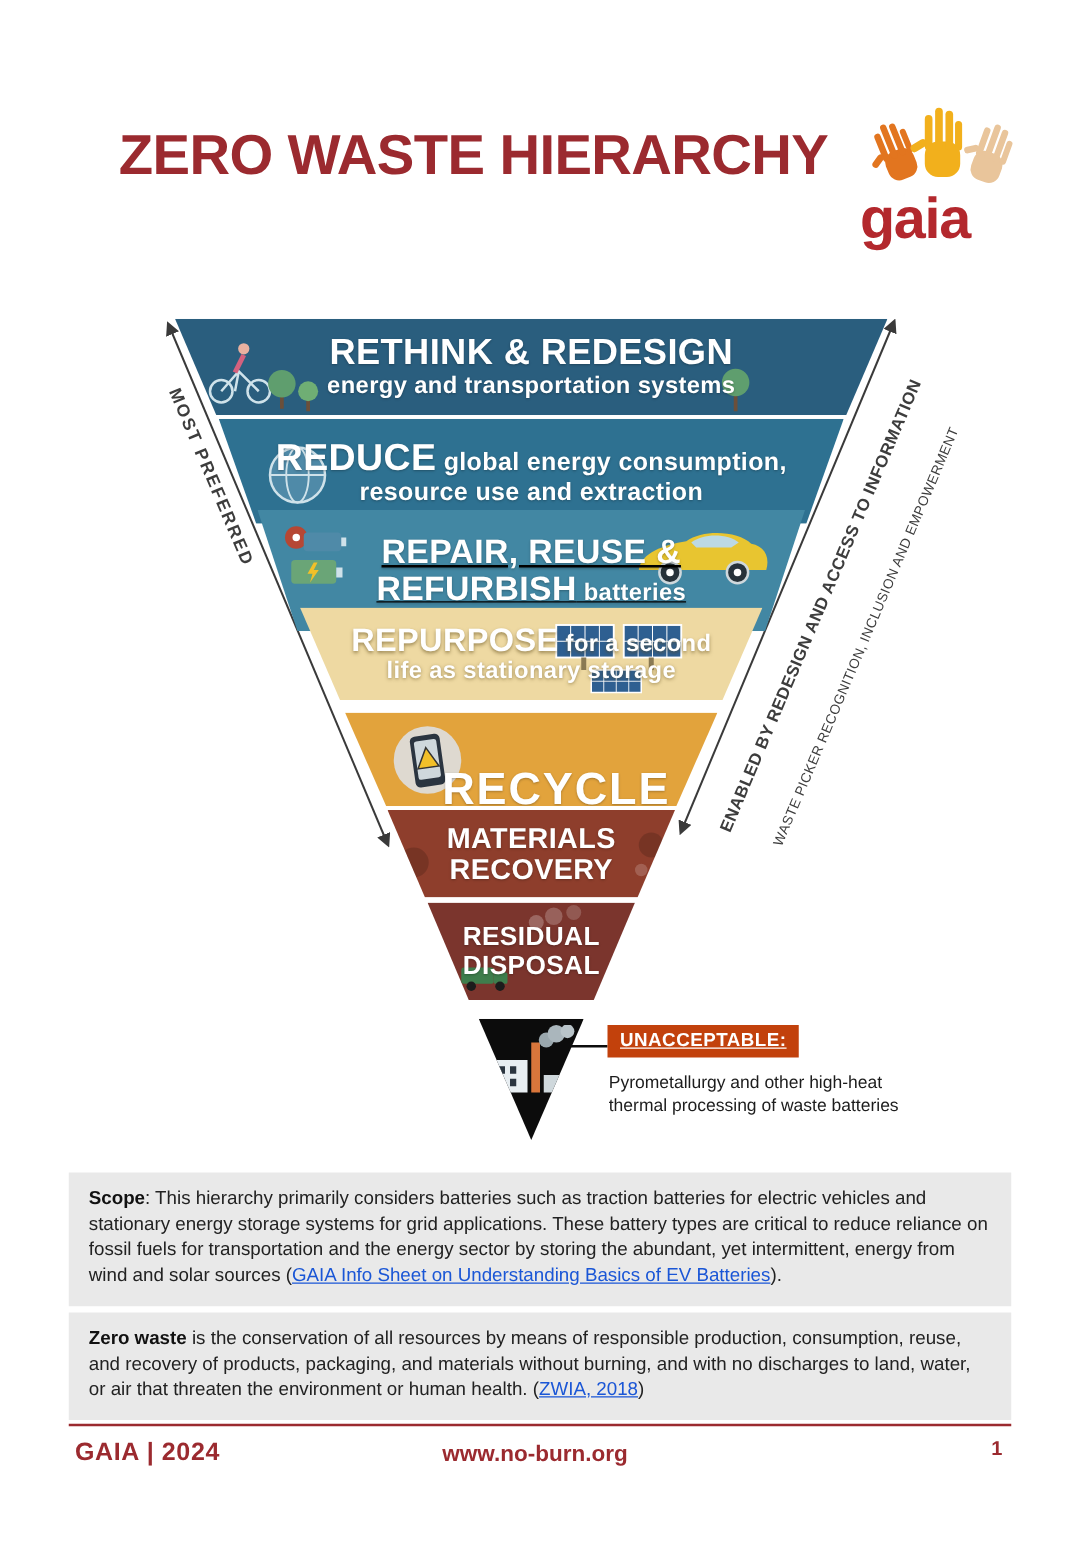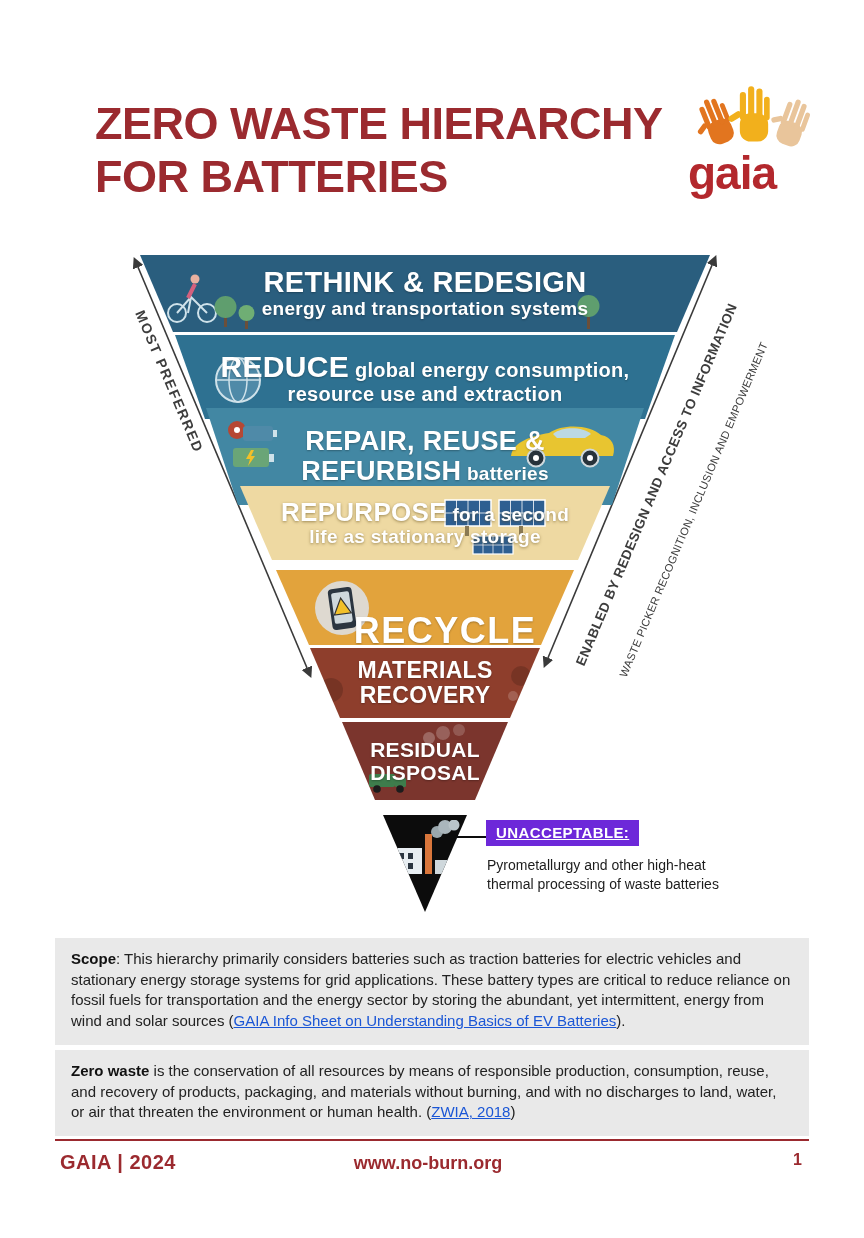--- a/index.html
+++ b/index.html
@@ -12,21 +12,21 @@
 
   
   .funnel{position:absolute;left:125px;top:250px;width:600px;height:700px;}
   .band{position:absolute;left:0;width:600px;display:flex;flex-direction:column;justify-content:center;align-items:center;}
   .band .band-text{position:relative;z-index:2;text-align:center;color:#fff;text-shadow:0 1px 2px rgba(0,0,0,.28);}
   .band .line{display:block;line-height:1.1;letter-spacing:.3px;font-weight:800;}
   .deco{position:absolute;z-index:1;}
 
   .b1{top:5px;height:77px;clip-path:polygon(15px 0,585px 0,552px 100%,48px 100%);}
   .b2{top:85px;height:84px;clip-path:polygon(50px 0,550px 0,520px 100%,80px 100%);}
-  .b3{top:158px;height:97px;clip-path:polygon(81px 0,519px 0,487px 100%,113px 100%);}
+  .b3{top:158px;height:97px;clip-path:polygon(81px 0,519px 0,487px 100%,113px 100%);text-decoration:underline;}
   .b4{top:236px;height:74px;clip-path:polygon(115px 0,485px 0,453px 100%,147px 100%);}
   .b5{top:320px;height:75px;clip-path:polygon(151px 0,449px 0,416px 100%,184px 100%);}
   .b6{top:398px;height:70px;clip-path:polygon(185px 0,415px 0,385px 100%,215px 100%);}
   .b7{top:472px;height:78px;clip-path:polygon(217px 0,383px 0,350px 100%,250px 100%);}
 
   .b1 .big{font-size:29px;} .b1 .sub{font-size:19px;font-weight:700;}
   .b2 .big{font-size:30px;} .b2 .rest,.b2 .sub{font-size:20px;font-weight:700;}
   .b3 .big{font-size:27px;} .b3 .rest{font-size:19px;font-weight:700;}
   .b4 .big{font-size:26px;} .b4 .rest,.b4 .sub{font-size:19px;font-weight:700;}
   .b4 .band-text{text-shadow:0 1px 3px rgba(90,70,20,.55);}
@@ -40,21 +40,21 @@
   
   .axis{position:absolute;color:#3d3d3d;white-space:nowrap;}
   .axis-left{left:22px;top:58px;transform:rotate(67deg);transform-origin:left top;font-size:14px;font-weight:600;letter-spacing:1.6px;}
   .axis-right-inner{left:448px;top:412px;transform:rotate(-67deg);transform-origin:left top;font-size:13.5px;font-weight:600;letter-spacing:.4px;}
   .axis-right-outer{left:492px;top:424px;transform:rotate(-67deg);transform-origin:left top;font-size:11px;font-weight:500;letter-spacing:.3px;}
 
   .axes-svg{position:absolute;left:-30px;top:-5px;width:660px;height:700px;pointer-events:none;}
 
   
   .connector{position:absolute;left:330px;top:586px;width:31px;height:2px;background:#0c0c0c;}
-  .unacceptable-label{position:absolute;left:361px;top:570px;background:#6d28d9;color:#fff;font-weight:800;font-size:15px;padding:4px 10px 5px;text-decoration:underline;letter-spacing:.4px;}
+  .unacceptable-label{position:absolute;left:361px;top:570px;background:#c2410c;color:#fff;font-weight:800;font-size:15px;padding:4px 10px 5px;text-decoration:underline;letter-spacing:.4px;}
   .unacceptable-desc{position:absolute;left:362px;top:606px;width:280px;font-size:14px;line-height:1.35;color:#1c1c1c;}
 
   
   .graybox{position:absolute;left:55px;width:754px;background:#e9e9e9;box-sizing:border-box;padding:11px 16px 13px;font-size:15px;line-height:1.38;color:#222;}
   .graybox strong{color:#111;}
   .scope{top:938px;}
   .zw{top:1050px;}
   .link{color:#1a56d6;text-decoration:underline;cursor:pointer;}
 
   
@@ -63,21 +63,20 @@
   .f-center{position:absolute;left:0;top:1153px;width:856px;text-align:center;color:#9b2a2f;font-size:18px;font-weight:600;}
   .f-right{position:absolute;right:62px;top:1151px;color:#9b2a2f;font-size:16px;font-weight:800;}
 </style>
 </head>
 <body>
 
 <div>
 
   <h1 class="title">
     <span>ZERO WASTE HIERARCHY</span><br>
-    <span>FOR BATTERIES</span>
   </h1>
 
   <div class="logo">
     <svg width="136" height="84" viewBox="0 0 136 84">
       <defs>
         <g id="hand">
           <rect x="-12" y="-4" width="24" height="24" rx="9"></rect>
           <rect x="-12" y="-22" width="5.2" height="24" rx="2.6"></rect>
           <rect x="-5" y="-27" width="5.2" height="29" rx="2.6"></rect>
           <rect x="2" y="-25" width="5.2" height="27" rx="2.6"></rect>

